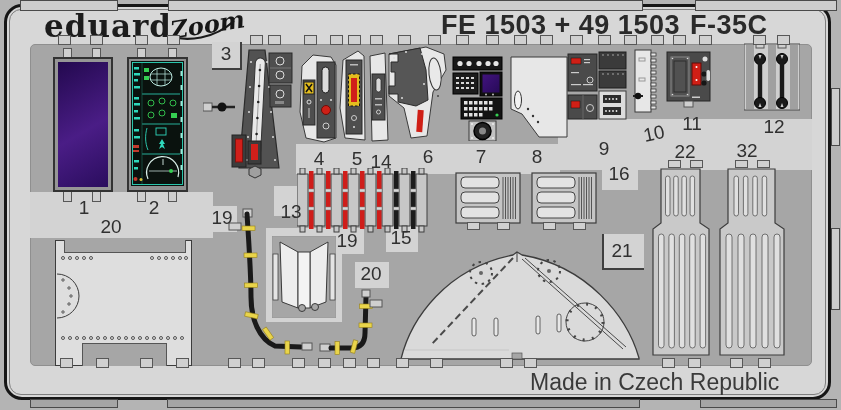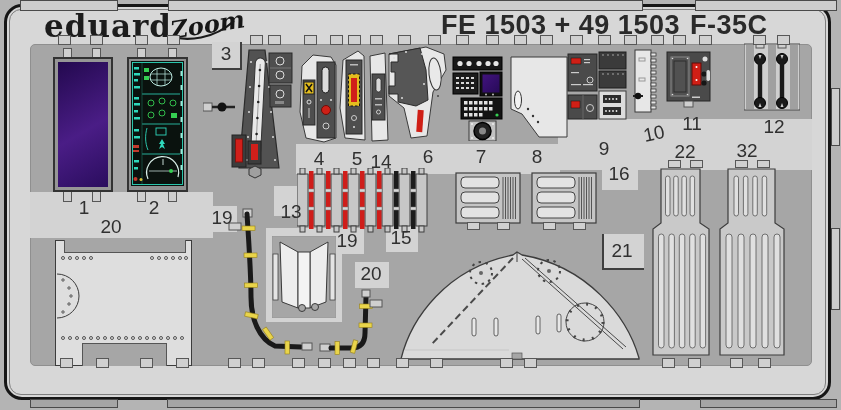--- a/index.html
+++ b/index.html
@@ -637,20 +637,21 @@
   <div class="lbl" style="left:401px;top:238px">15</div>
   <div class="lbl" style="left:619px;top:174px">16</div>
   <div class="lbl" style="left:111px;top:227px">20</div>
   <div class="lbl" style="left:222px;top:218px">19</div>
   <div class="lbl" style="left:347px;top:241px">19</div>
   <div class="lbl" style="left:371px;top:274px">20</div>
   <div class="lbl" style="left:622px;top:251px">21</div>
   <div class="lbl" style="left:685px;top:152px">22</div>
   <div class="lbl" style="left:747px;top:151px">32</div>
 
+  <div class="foot" style="left:530px;top:369px">Made in Czech Republic</div>
 
   <div class="tab" style="left:20px;top:0;width:98px;height:11px"></div>
   <div class="tab" style="left:168px;top:0;width:475px;height:11px"></div>
   <div class="tab" style="left:695px;top:0;width:142px;height:11px"></div>
   <div class="tab tabb" style="left:30px;top:399px;width:88px;height:9px"></div>
   <div class="tab tabb" style="left:167px;top:399px;width:473px;height:9px"></div>
   <div class="tab tabb" style="left:700px;top:399px;width:137px;height:9px"></div>
   <div class="tab" style="left:831px;top:88px;width:9px;height:58px"></div>
   <div class="tab" style="left:831px;top:228px;width:9px;height:82px"></div>
 <div class="stub" style="left: 58px; top: 35px;"></div>

